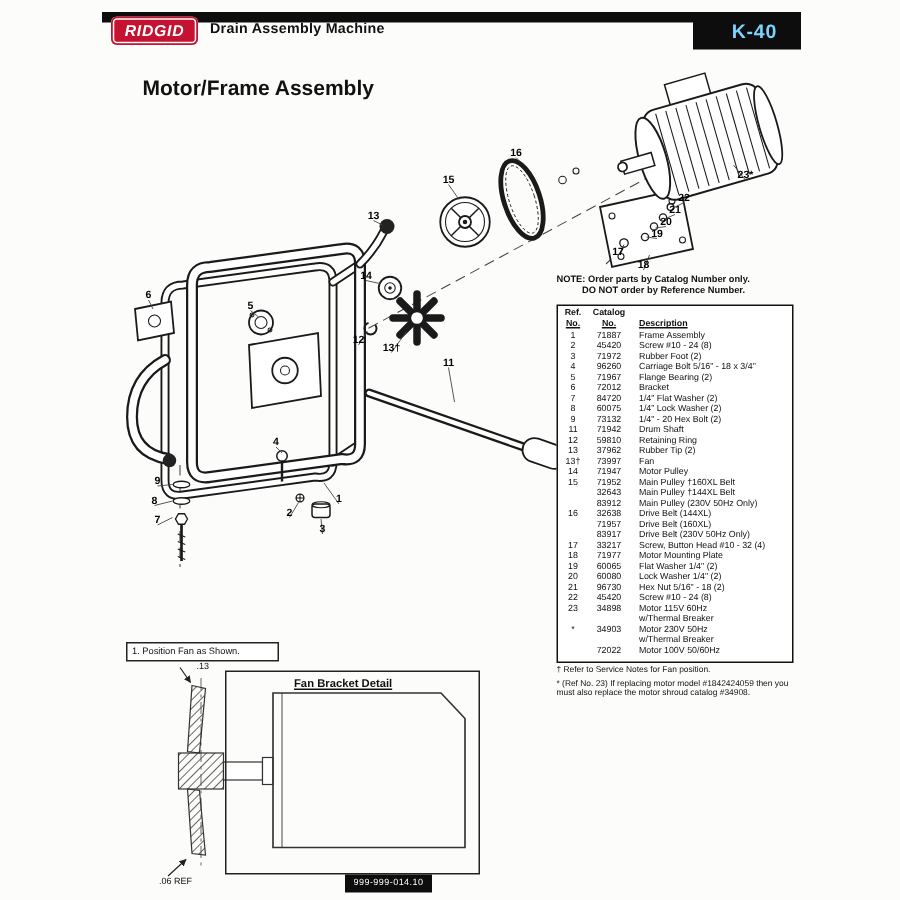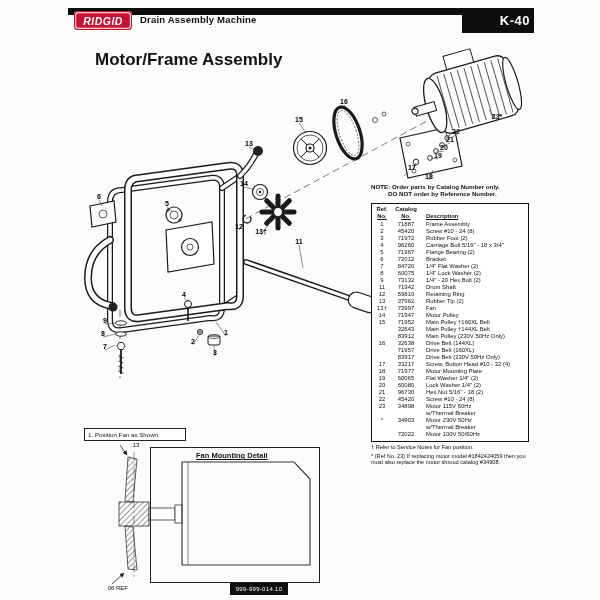--- a/index.html
+++ b/index.html
@@ -8,25 +8,25 @@
   #page{position:relative;width:600px;height:600px;background:#fcfcfa;overflow:hidden}
   .abs{position:absolute}
 
   
   #topbar{left:68px;top:8px;width:396px;height:7px;background:#0d0d0d}
   #logo{left:74px;top:11px;width:58px;height:19px;background:#c41230;border-radius:4px;
         color:#fff;font-weight:bold;font-style:italic;font-size:10.5px;letter-spacing:.5px;
         display:flex;align-items:center;justify-content:center;
         box-shadow:inset 0 0 0 1.2px #c41230, inset 0 0 0 2.2px #fff}
   #prod{left:140px;top:14px;font-size:9.5px;font-weight:bold;letter-spacing:.2px}
-  #model{left:462px;top:8px;width:72px;height:25px;background:#0d0d0d;color:#ffffff;
+  #model{left:462px;top:8px;width:72px;height:25px;background:#0d0d0d;color:#7dd3fc;
          font-weight:bold;font-size:13px;display:flex;align-items:center;justify-content:flex-end;
-         padding-right:4px;letter-spacing:.5px}
-
-  #ptitle{left:95px;top:50px;font-size:17px;font-weight:bold}
+         padding-right:16px;letter-spacing:.5px}
+
+  #ptitle{left:95px;top:50px;font-size:14px;font-weight:bold}
 
   
   #note{left:371px;top:183px;width:166px;font-size:6.2px;font-weight:bold;line-height:7.2px}
   #note .l2{padding-left:17px}
 
   
   #pbox{left:371px;top:203px;width:158px;background:#fff;border:1px solid #111;
         padding:2px 2px 3px 2px;font-size:5.9px;line-height:7px}
   .thead{display:flex;font-weight:bold;margin-bottom:1px}
   .thead i{display:block;font-style:normal}
@@ -478,19 +478,19 @@
       </div>
   </div>
 
   <div id="footnotes" class="abs">
     <div>† Refer to Service Notes for Fan position.</div>
     <div>* (Ref No. 23) If replacing motor model #1842424059 then you must also replace the motor shroud catalog #34908.</div>
   </div>
 
   <div id="posnote" class="abs">1. Position Fan as Shown.</div>
   <div id="inset" class="abs"></div>
-  <div id="insettitle" class="abs">Fan Mounting Detail</div>
+  <div id="insettitle" class="abs">Fan Bracket Detail</div>
   <div id="dimtop" class="abs">.13</div>
   <div id="dimbottom" class="abs">.06 REF</div>
 
   <div id="docnum" class="abs">999-999-014.10</div>
 
 </div>
 
 </body></html>

